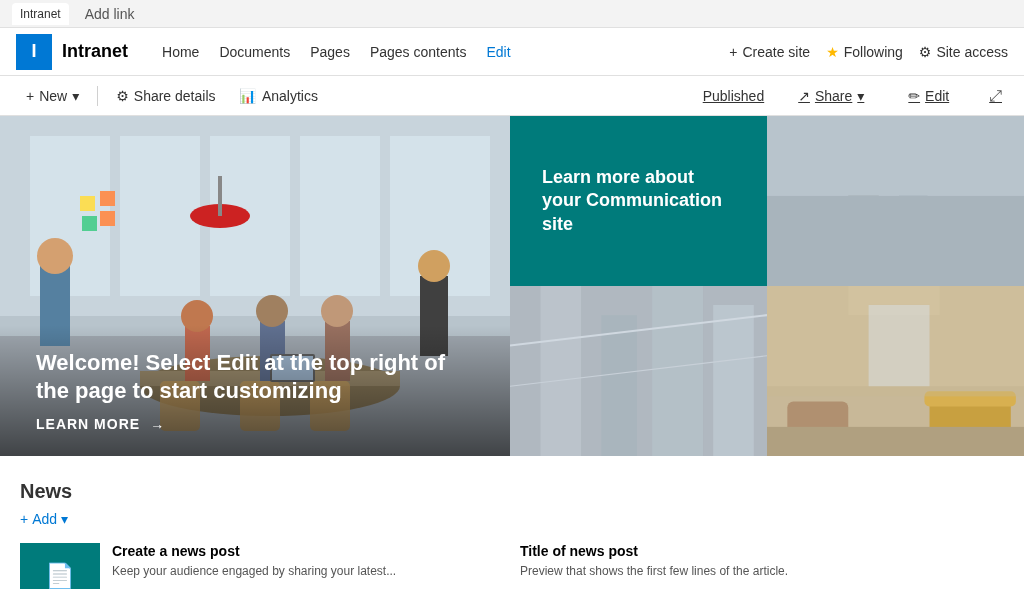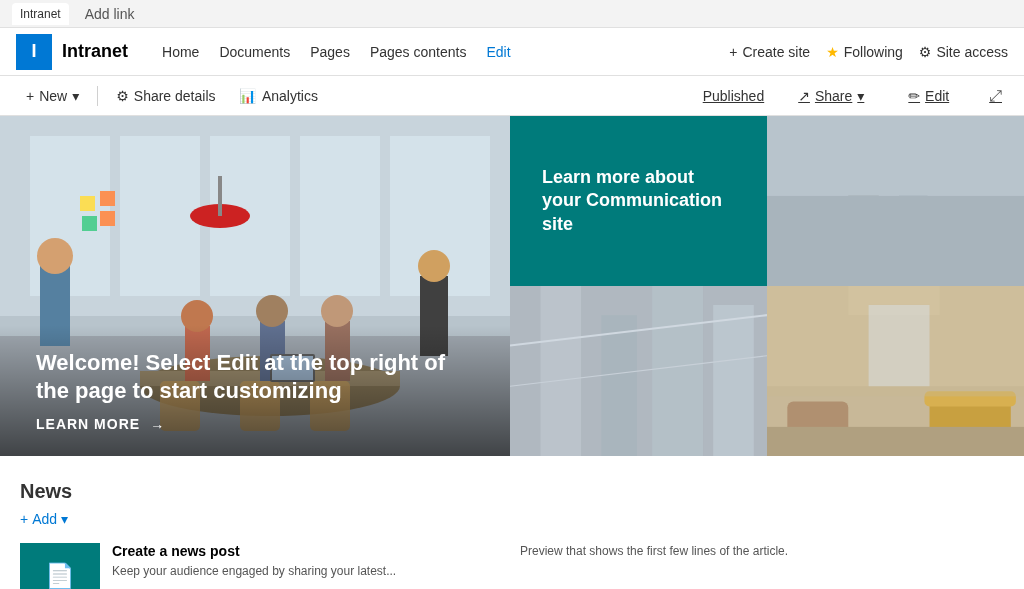--- a/index.html
+++ b/index.html
@@ -421,17 +421,18 @@
         <span class="news-thumb-icon">📄</span>
       </div>
       <div class="news-card-content">
         <div class="news-card-title">Create a news post</div>
         <div class="news-card-desc">Keep your audience engaged by sharing your latest...</div>
       </div>
     </div>
 
     <div class="news-card">
       <div class="news-card-content">
+        <div class="news-card-title">Title of news post</div>
         <div class="news-card-desc">Preview that shows the first few lines of the article.</div>
       </div>
     </div>
   </div>
 </div>
 
 </body></html>

